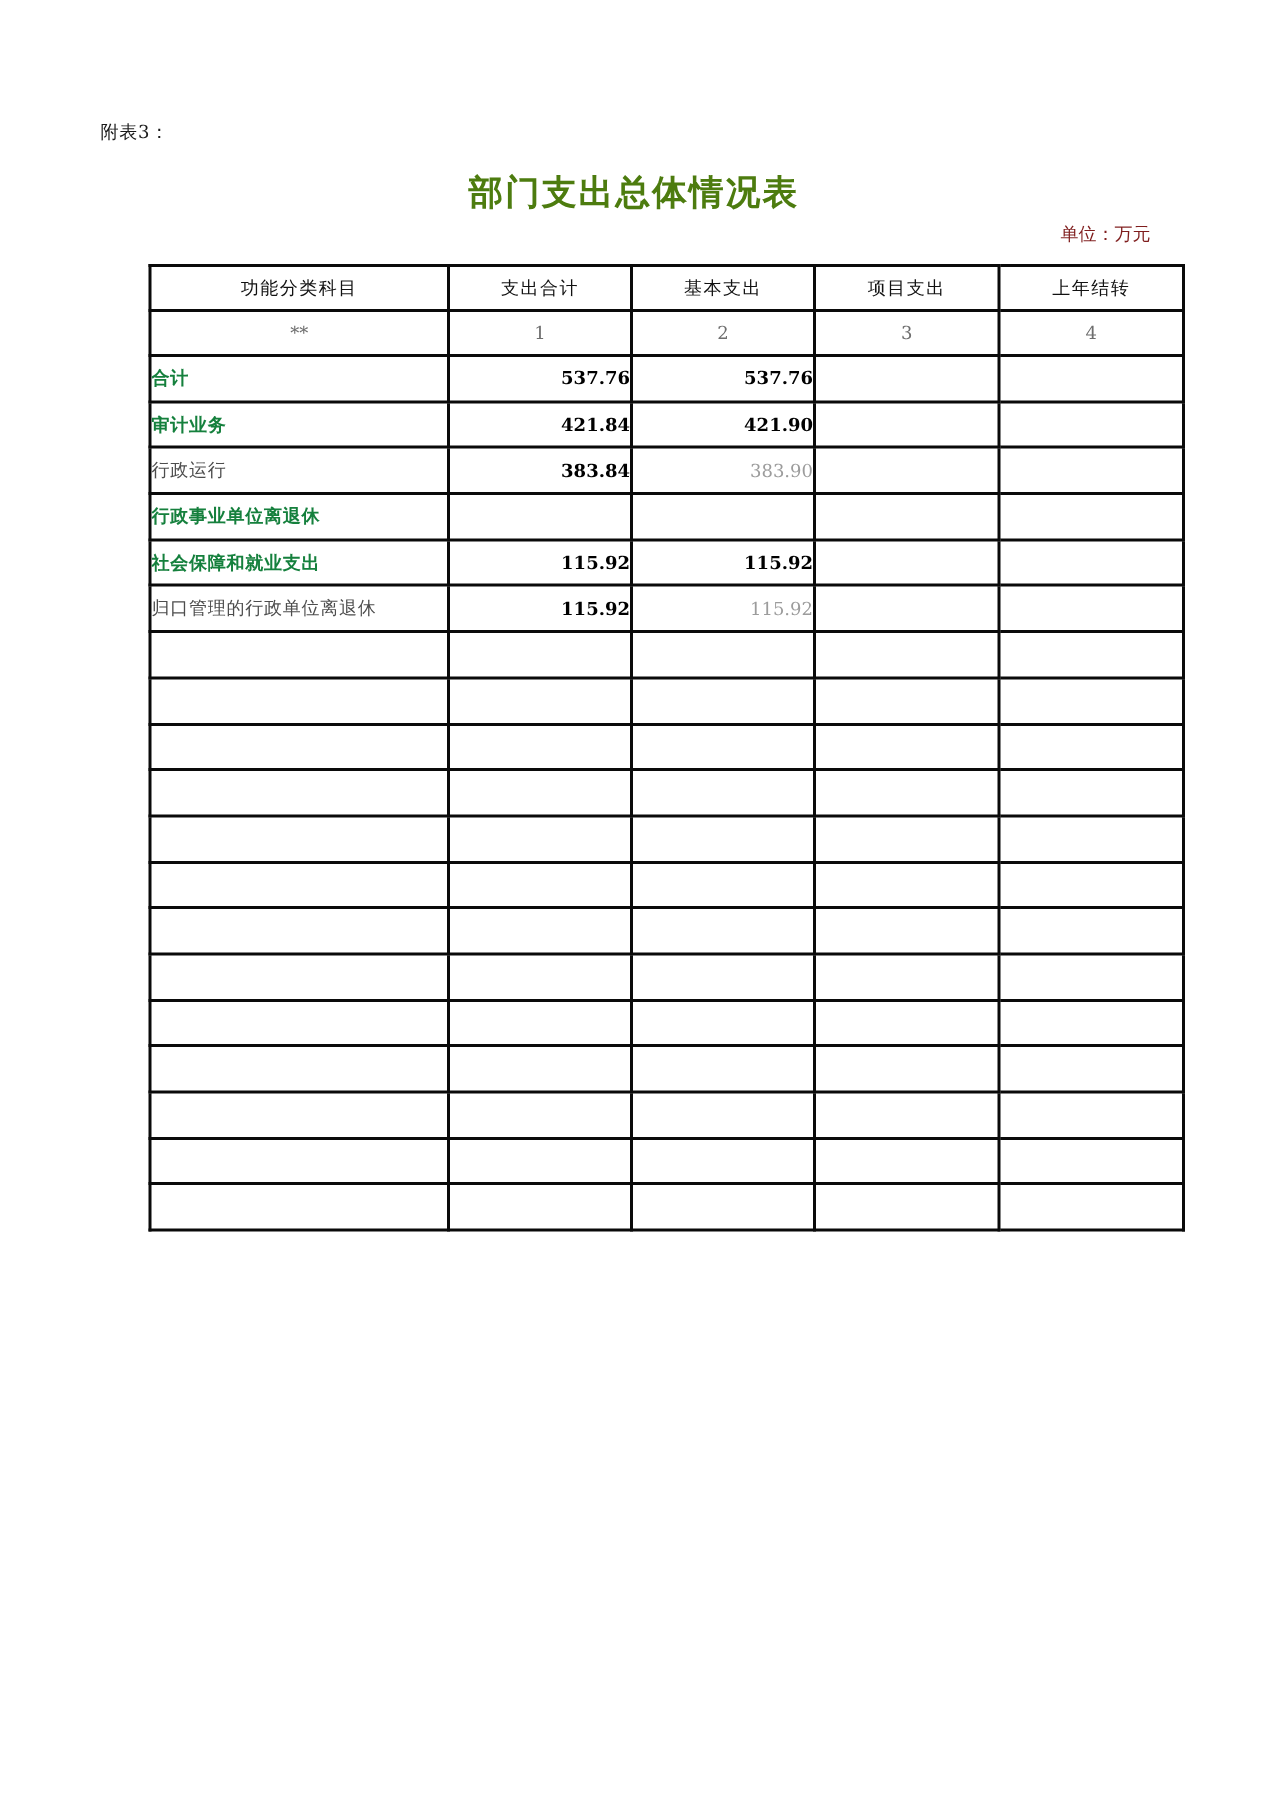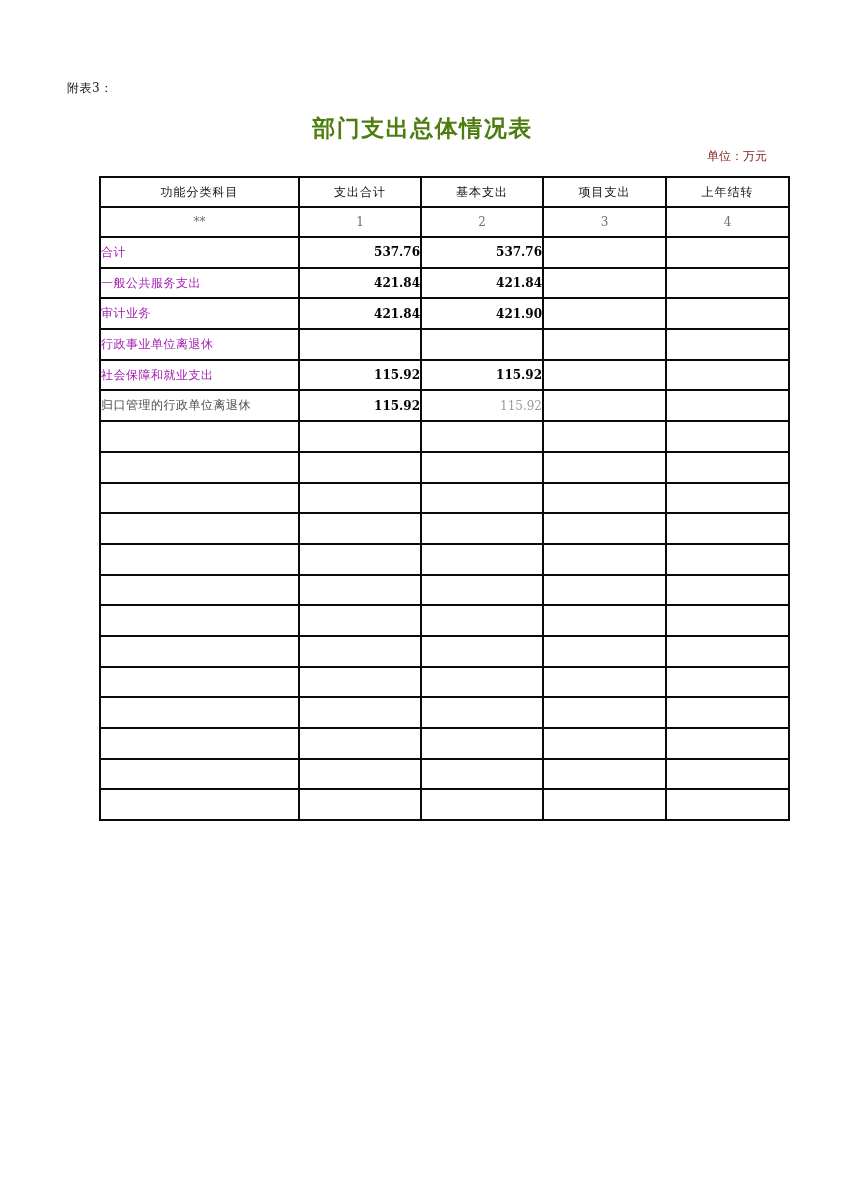--- a/index.html
+++ b/index.html
@@ -66,21 +66,21 @@
   td.code {
     text-align: center;
     color: #6e6e6e;
     font-size: 12px;
   }
   td.label {
     text-align: left;
     padding-left: 4px;
     letter-spacing: 0.5px;
   }
-  td.label.bold { font-weight: normal; color: #a21caf; }
+  td.label.bold { font-weight: bold; color: #15803d; }
   td.label.normal { font-weight: normal; color: #4d4d4d; }
   td.num {
     text-align: right;
     padding-right: 2px;
     font-weight: bold;
     color: #000;
     font-size: 12.5px;
   }
   td.num.gray {
     font-weight: normal;
@@ -120,30 +120,30 @@
   </thead>
   <tbody id="table-body">
       <tr>
         <td class="label bold">合计</td>
         <td class="num">537.76</td>
         <td class="num">537.76</td>
         <td class="num"></td>
         <td class="num"></td>
       </tr>
       <tr>
-        <td class="label bold">一般公共服务支出</td>
-        <td class="num">421.84</td>
-        <td class="num">421.84</td>
-        <td class="num"></td>
-        <td class="num"></td>
-      </tr>
-      <tr>
         <td class="label bold">审计业务</td>
         <td class="num">421.84</td>
         <td class="num">421.90</td>
+        <td class="num"></td>
+        <td class="num"></td>
+      </tr>
+      <tr>
+        <td class="label normal">行政运行</td>
+        <td class="num">383.84</td>
+        <td class="num gray">383.90</td>
         <td class="num"></td>
         <td class="num"></td>
       </tr>
       <tr>
         <td class="label bold">行政事业单位离退休</td>
         <td class="num"></td>
         <td class="num"></td>
         <td class="num"></td>
         <td class="num"></td>
       </tr>

